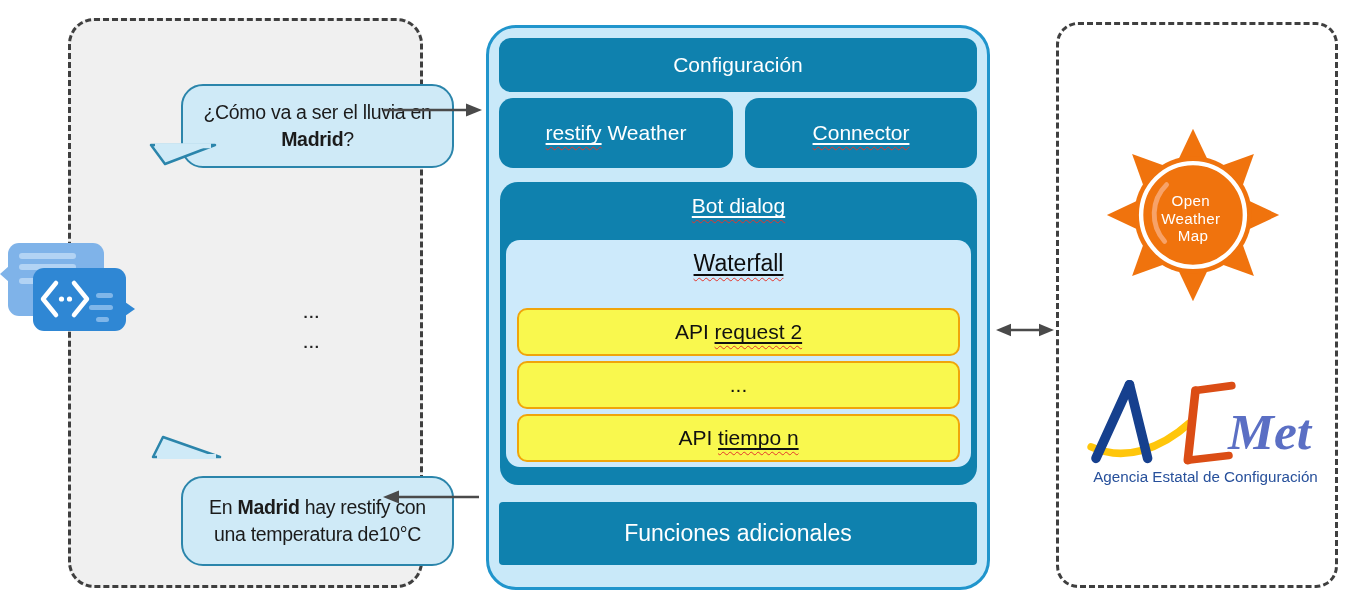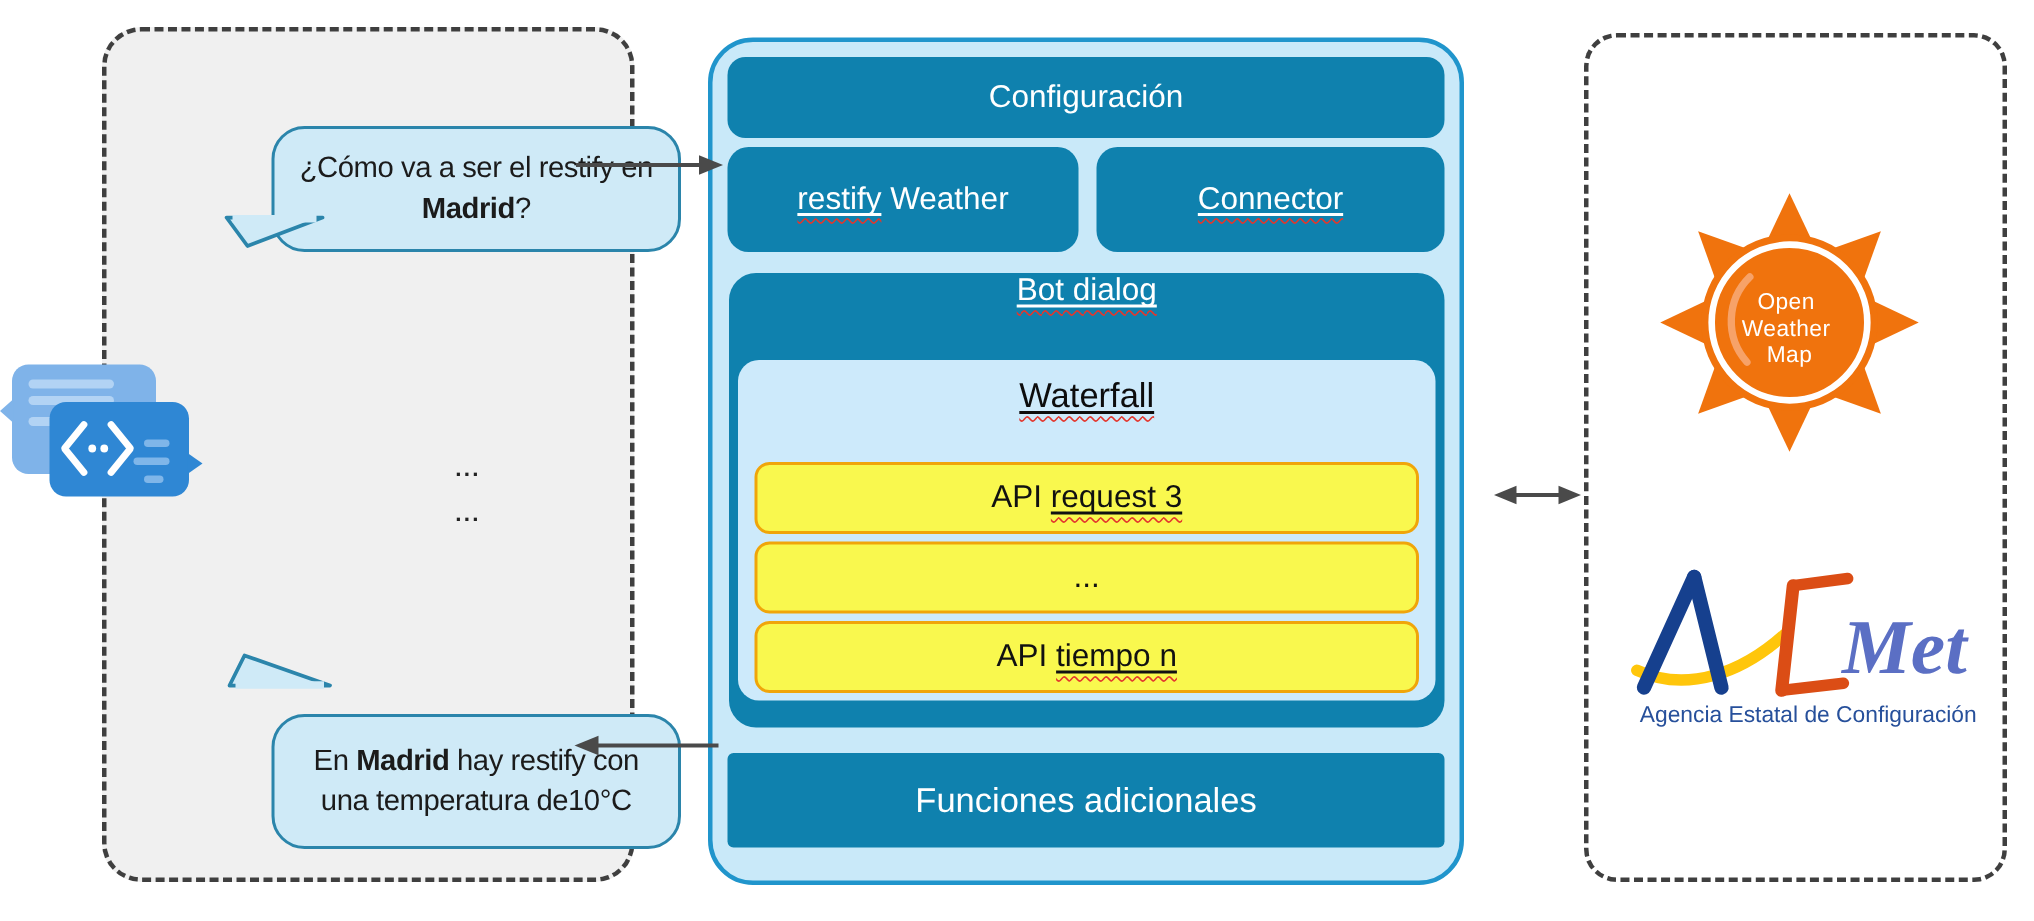--- a/index.html
+++ b/index.html
@@ -4,21 +4,21 @@
 <style>
   html,body{margin:0;padding:0;background:#ffffff;}
   body{width:1356px;height:614px;position:relative;overflow:hidden;
        font-family:"Liberation Sans",sans-serif;-webkit-font-smoothing:antialiased;}
 
   
   .left-panel{position:absolute;left:68px;top:18px;width:355px;height:570px;
       background:#F0F0F0;border:3px dashed #3F3F3F;border-radius:26px;box-sizing:border-box;z-index:1;}
   .right-panel{position:absolute;left:1056px;top:22px;width:282px;height:566px;
       background:#ffffff;border:3px dashed #3F3F3F;border-radius:22px;box-sizing:border-box;z-index:1;}
-  .center-panel{position:absolute;left:472px;top:25px;width:504px;height:565px;
+  .center-panel{position:absolute;left:486px;top:25px;width:504px;height:565px;
       background:#C9E9F9;border:3px solid #2095CC;border-radius:30px;box-sizing:border-box;z-index:2;}
 
   
   .bubble{position:absolute;background:#CFEAF7;border:2.5px solid #2B85AB;border-radius:22px;
       box-sizing:border-box;color:#1b1b1b;text-align:center;
       font-size:19.5px;line-height:27px;font-weight:500;letter-spacing:-0.3px;z-index:3;}
   .bubble b{font-weight:bold;}
   .user-bubble{left:110px;top:63px;width:273px;height:84px;padding-top:13px;}
   .bot-bubble{left:110px;top:455px;width:273px;height:90px;padding-top:16px;}
 
@@ -26,21 +26,21 @@
       font-size:15px;font-weight:bold;letter-spacing:1.5px;z-index:3;}
   .dots-top{top:283px;} .dots-bottom{top:313px;}
 
   
   .teal{position:absolute;background:#0F81AE;color:#ffffff;box-sizing:border-box;}
   .flexc{display:flex;align-items:center;justify-content:center;}
   .config-bar{left:10px;top:10px;width:478px;height:54px;border-radius:12px;font-size:21px;}
   .restify-box{left:10px;top:70px;width:234px;height:70px;border-radius:14px;font-size:21px;}
   .connector-box{left:256px;top:70px;width:232px;height:70px;border-radius:14px;font-size:21px;}
   .botdialog-box{left:11px;top:154px;width:477px;height:303px;border-radius:18px;font-size:21px;}
-  .botdialog-label{text-align:center;}
+  .botdialog-label{margin-top:12px;text-align:center;}
   .waterfall-box{position:absolute;left:6px;top:58px;width:465px;height:227px;background:#CDEAFB;
       border-radius:14px;color:#0d0d0d;}
   .waterfall-label{margin-top:10px;text-align:center;font-size:23px;}
   .api-row{position:absolute;left:11px;width:443px;height:48px;background:#F9F84E;
       border:2px solid #F0A50A;border-radius:10px;box-sizing:border-box;
       color:#111;font-size:21px;display:flex;align-items:center;justify-content:center;}
   .api-1{top:68px;} .api-2{top:121px;} .api-3{top:174px;}
   .functions-bar{left:10px;top:474px;width:478px;height:63px;border-radius:4px;font-size:23px;}
 
   
@@ -57,21 +57,21 @@
       color:#27509B;font-size:15.2px;letter-spacing:0px;z-index:3;}
 
   .overlay{position:absolute;left:0;top:0;width:1356px;height:614px;z-index:5;pointer-events:none;}
   .chat-icon{position:absolute;left:0;top:238px;width:136px;height:100px;z-index:4;}
 </style>
 </head>
 <body>
 
 <div class="left-panel">
   <div class="bubble user-bubble">
-    <div><span>¿Cómo va a ser el restify en</span></div>
+    <div><span>¿Cómo va a ser el lluvia en</span></div>
     <div><b>Madrid</b><span>?</span></div>
   </div>
 
   <div class="dots dots-top">...</div>
   <div class="dots dots-bottom">...</div>
 
   <div class="bubble bot-bubble">
     <div><span>En </span><b>Madrid</b><span> hay restify con</span></div>
     <div><span>una temperatura de10°C</span></div>
   </div>
@@ -110,21 +110,21 @@
 
   <div class="teal botdialog-box">
     <div class="botdialog-label">
       <span class="u"><span class="sq">Bot dialog</span></span>
     </div>
     <div class="waterfall-box">
       <div class="waterfall-label">
         <span class="u"><span class="sq">Waterfall</span></span>
       </div>
       <div class="api-row api-1">
-        <span><span>API </span><span class="u"><span class="sq">request 3</span></span></span>
+        <span><span>API </span><span class="u"><span class="sq">request 2</span></span></span>
       </div>
       <div class="api-row api-2">
         <span>...</span>
       </div>
       <div class="api-row api-3">
         <span><span>API </span><span class="u"><span class="sq">tiempo n</span></span></span>
       </div>
     </div>
   </div>
 

